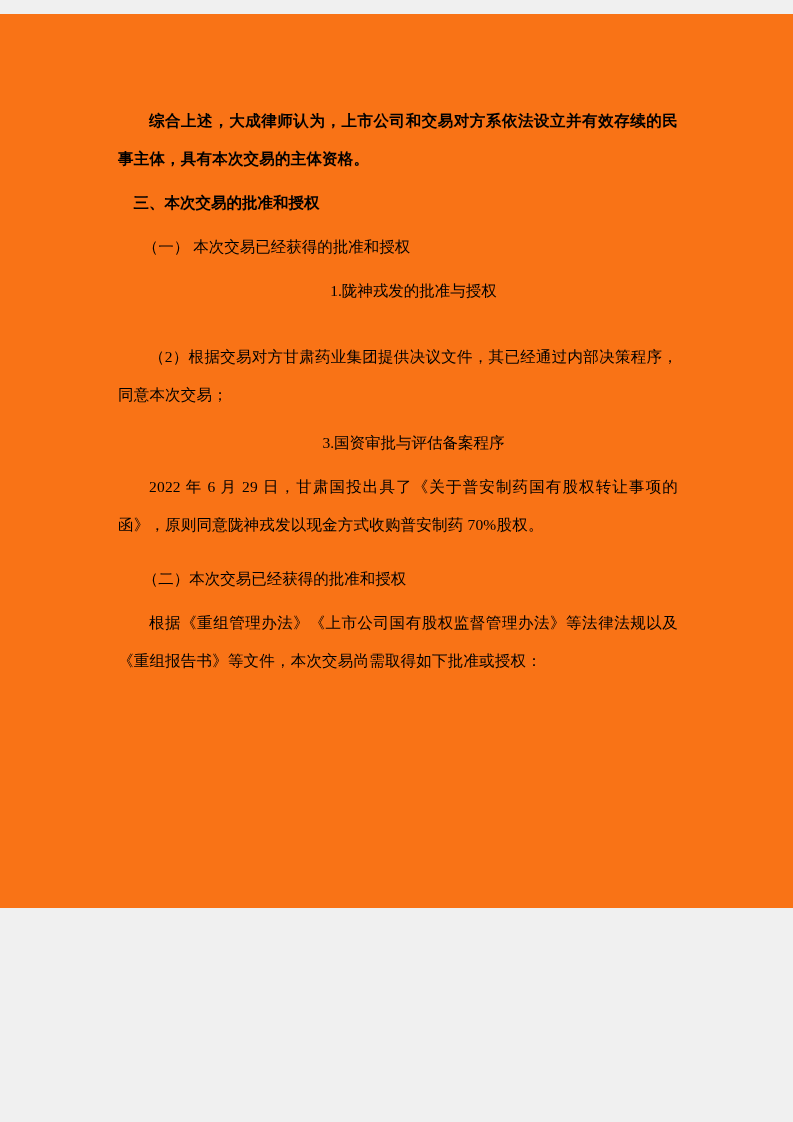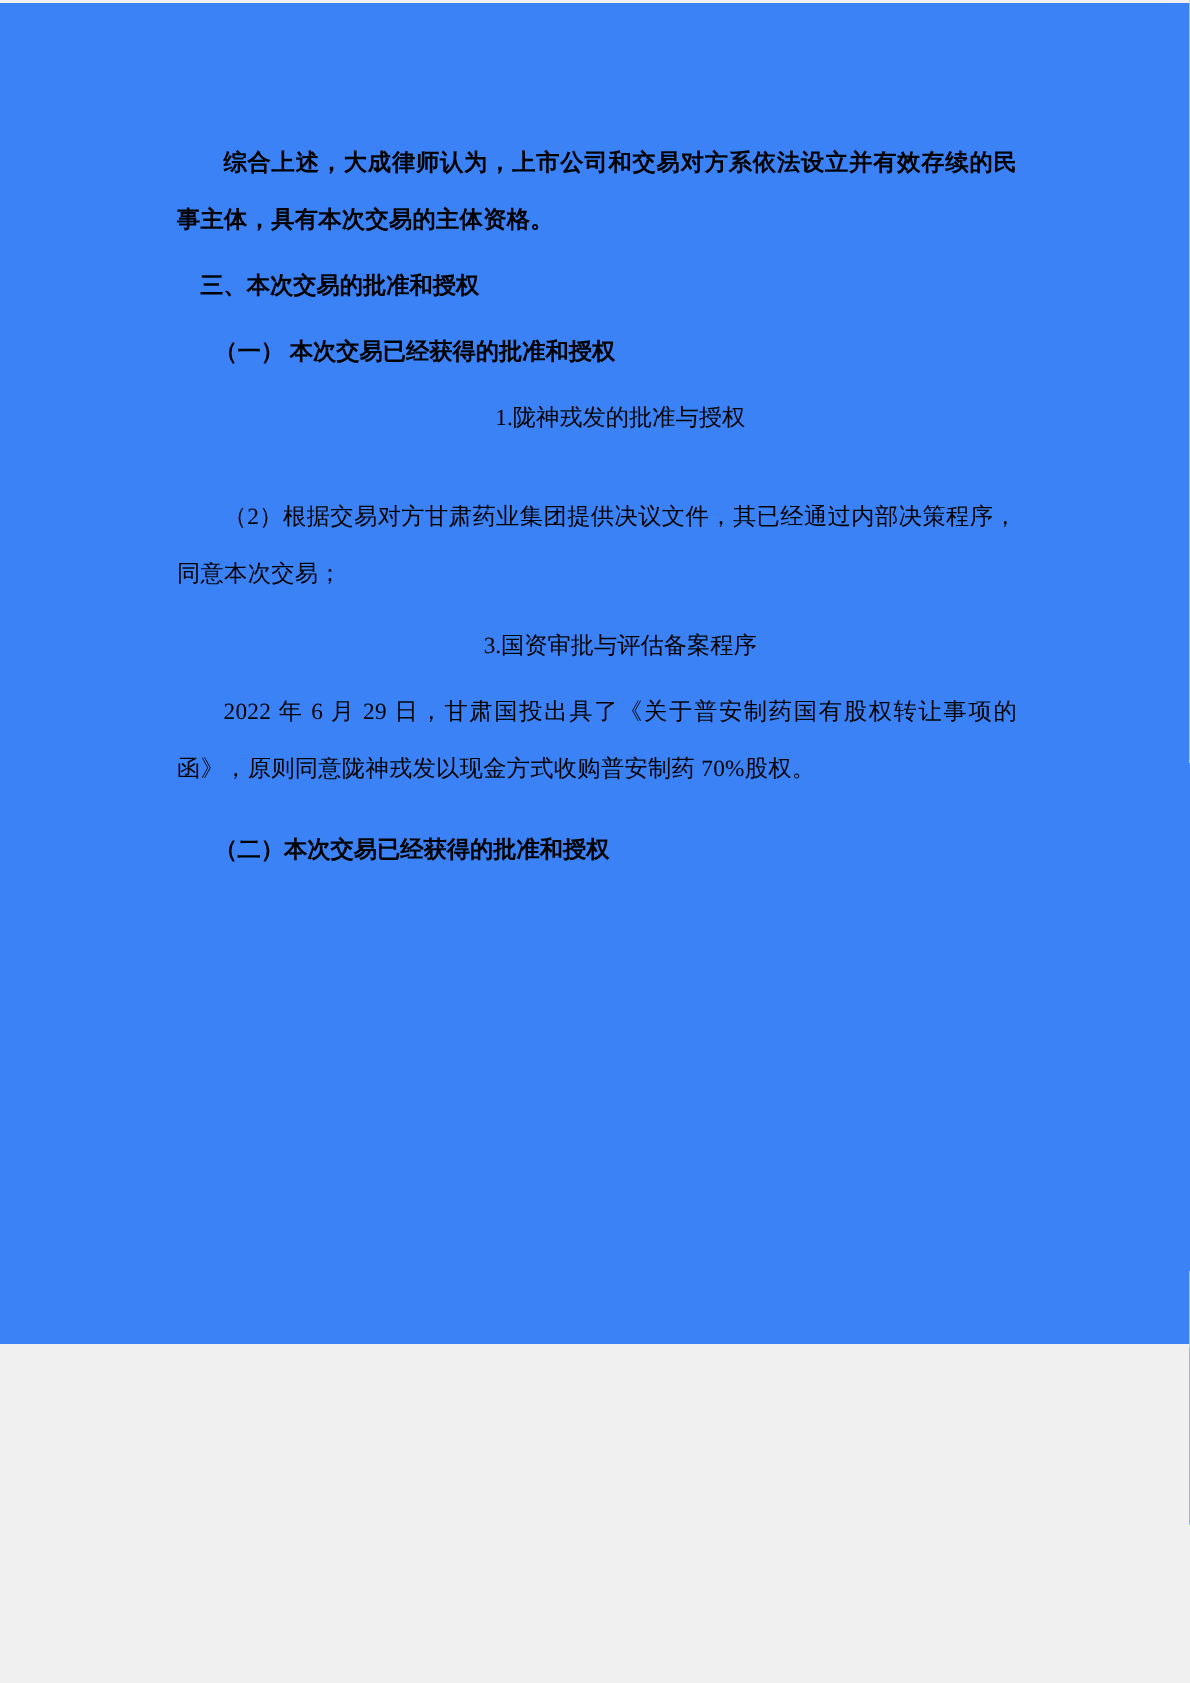--- a/index.html
+++ b/index.html
@@ -6,23 +6,23 @@
     margin: 0;
     padding: 0;
     background: #f0f0f0;
   }
   body {
     font-family: "Liberation Serif", "DejaVu Serif", serif;
   }
   .page {
     width: 793px;
     height: 894px;
-    background: #3b82f6;
+    background: #f97316;
     position: relative;
-    margin: 2px auto;
+    margin: 14px auto;
     box-sizing: border-box;
     overflow: hidden;
   }
   .content {
     position: absolute;
     left: 118px;
     top: 88px;
     width: 560px;
   }
   .para {
@@ -44,21 +44,21 @@
     font-size: 15.5px;
     line-height: 38px;
     font-weight: bold;
     color: #000000;
     margin: 0;
     text-indent: 1em;
   }
   .subheading {
     font-size: 15.5px;
     line-height: 38px;
-    font-weight: bold;
+    font-weight: normal;
     color: #000000;
     margin: 0;
     text-indent: 1.6em;
   }
   .list-item {
     font-size: 15.5px;
     line-height: 38px;
     color: #000000;
     margin: 0;
     text-indent: 2em;
@@ -108,17 +108,18 @@
     <div class="gap-sm"></div>
 
     <p class="para indent2">2022 年 6 月 29 日，甘肃国投出具了《关于普安制药国有股权转让事项的函》，原则同意陇神戎发以现金方式收购普安制药 70%股权。</p>
     <div class="gap-md"></div>
 
     <div class="gap-sm"></div>
 
     <p class="subheading">（二）本次交易已经获得的批准和授权</p>
     <div class="gap-sm"></div>
 
+    <p class="para indent2">根据《重组管理办法》《上市公司国有股权监督管理办法》等法律法规以及《重组报告书》等文件，本次交易尚需取得如下批准或授权：</p>
 
   </div>
 
   <div class="page-number">33</div>
 </div>
 
 </body></html>

